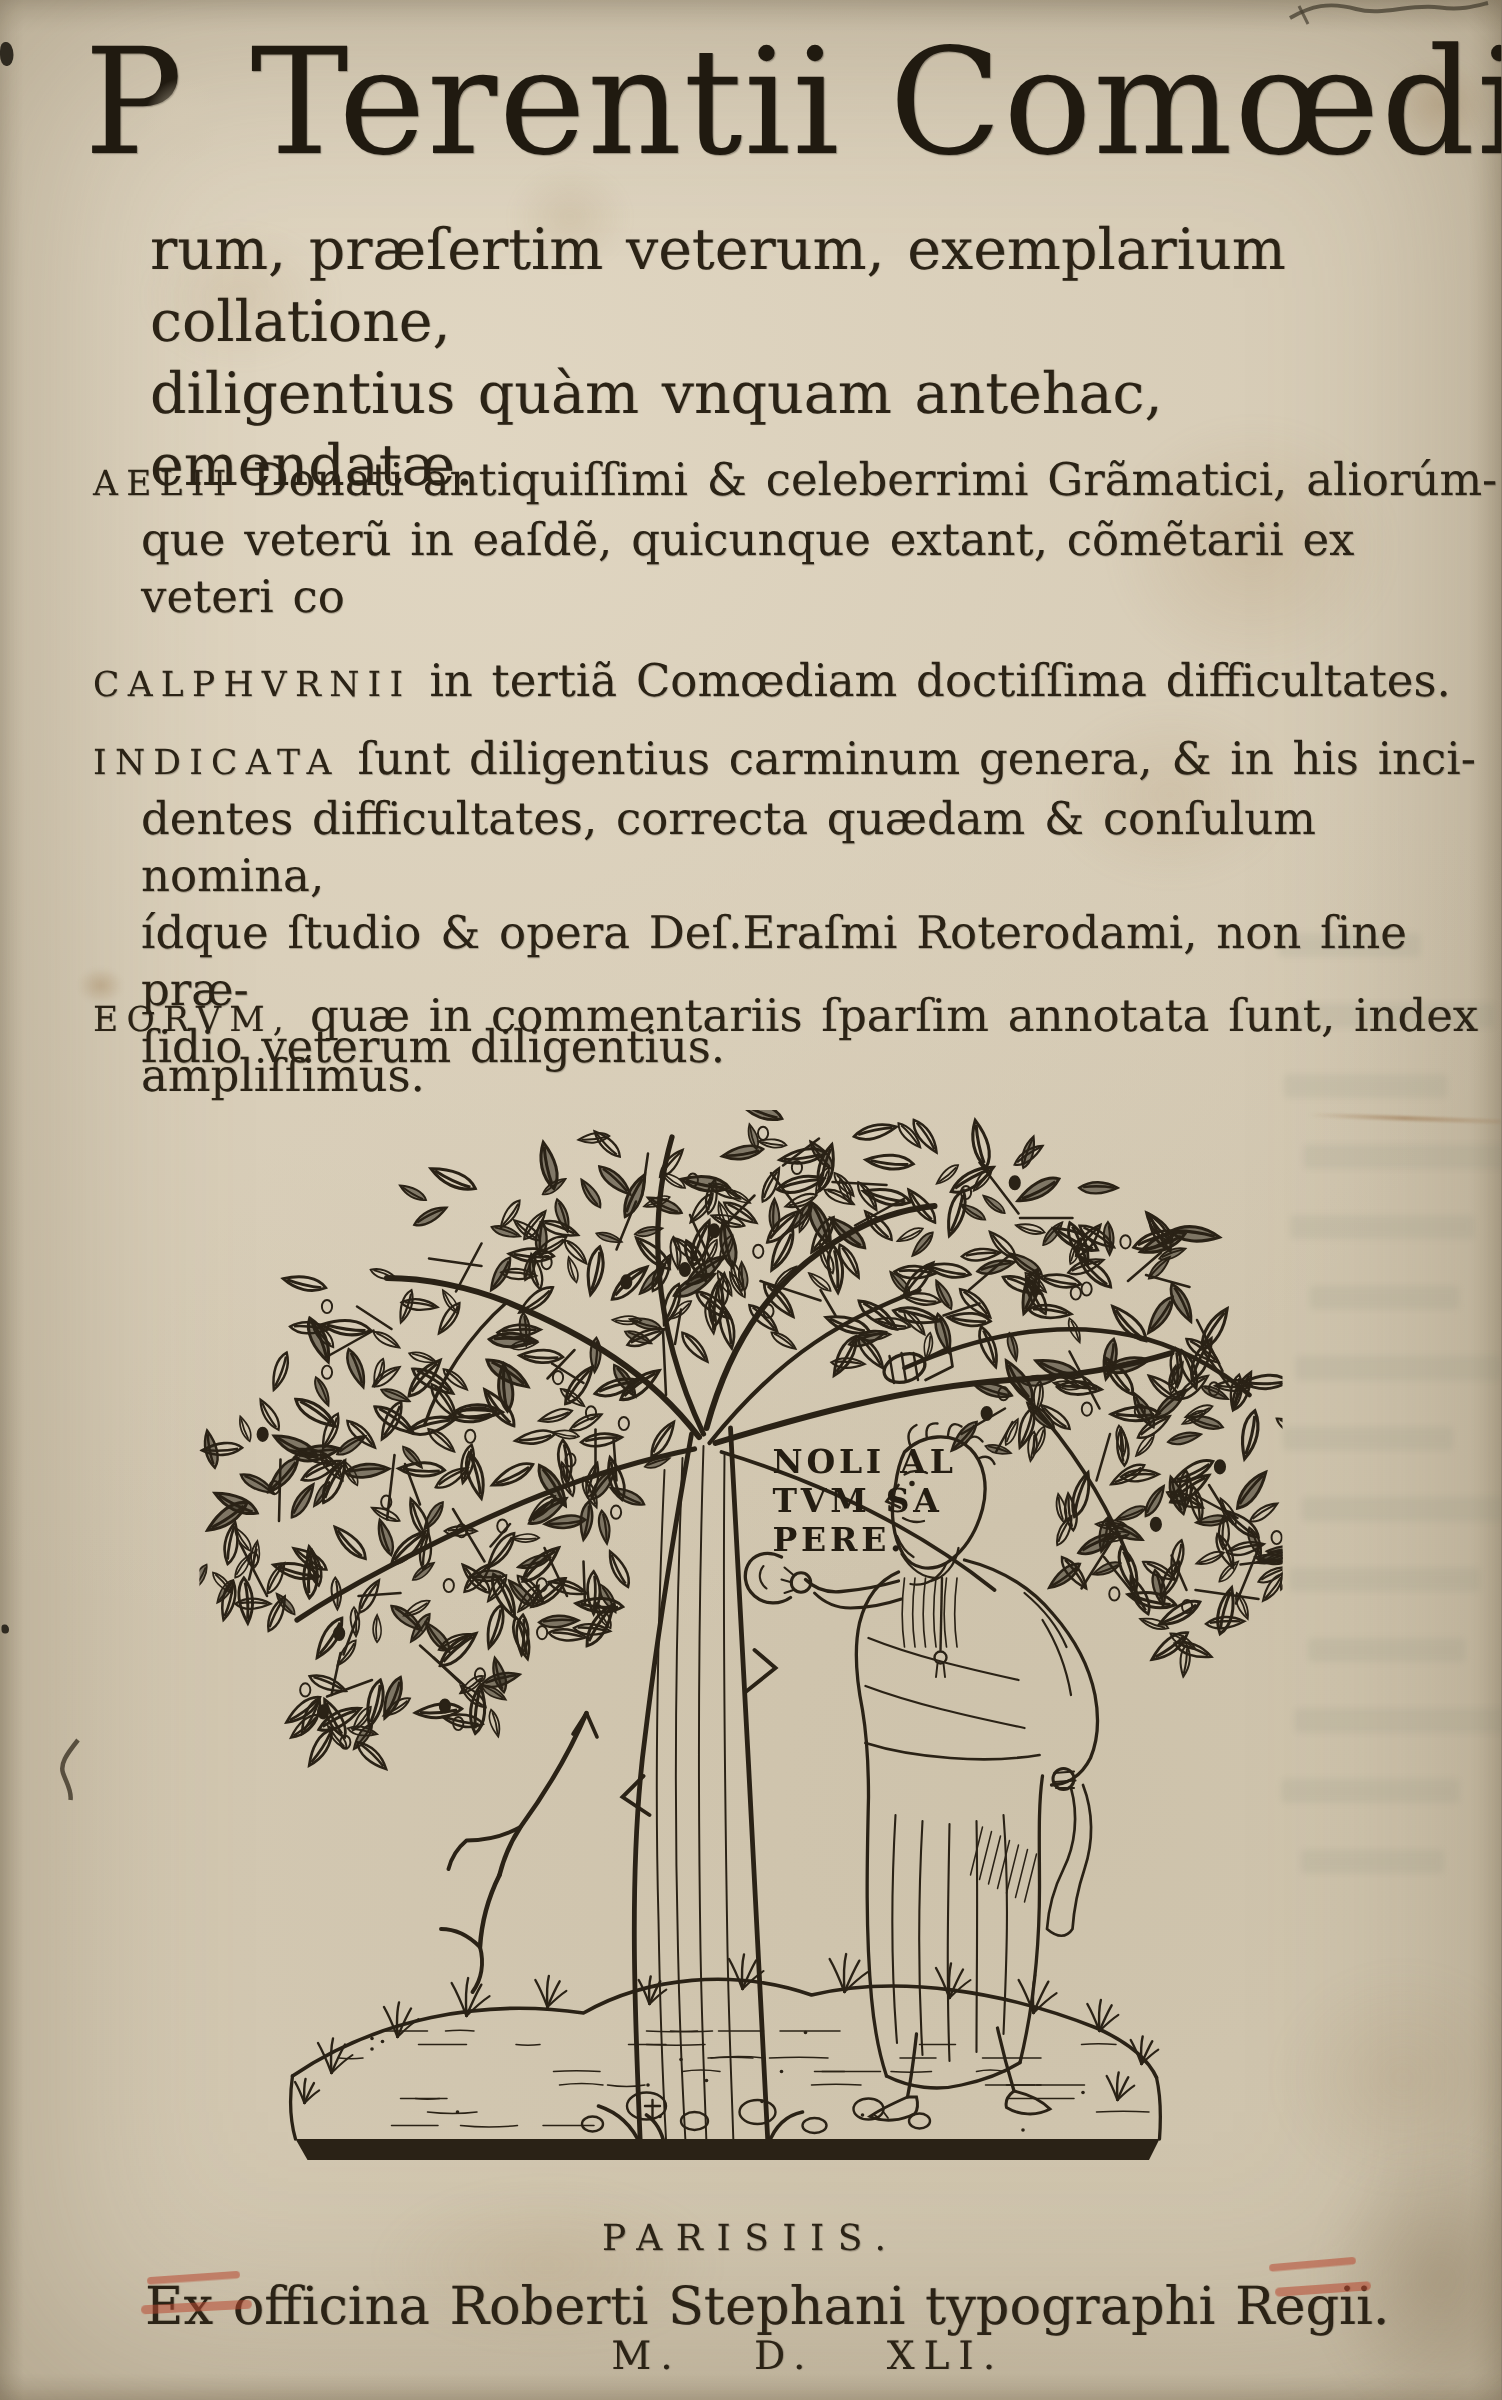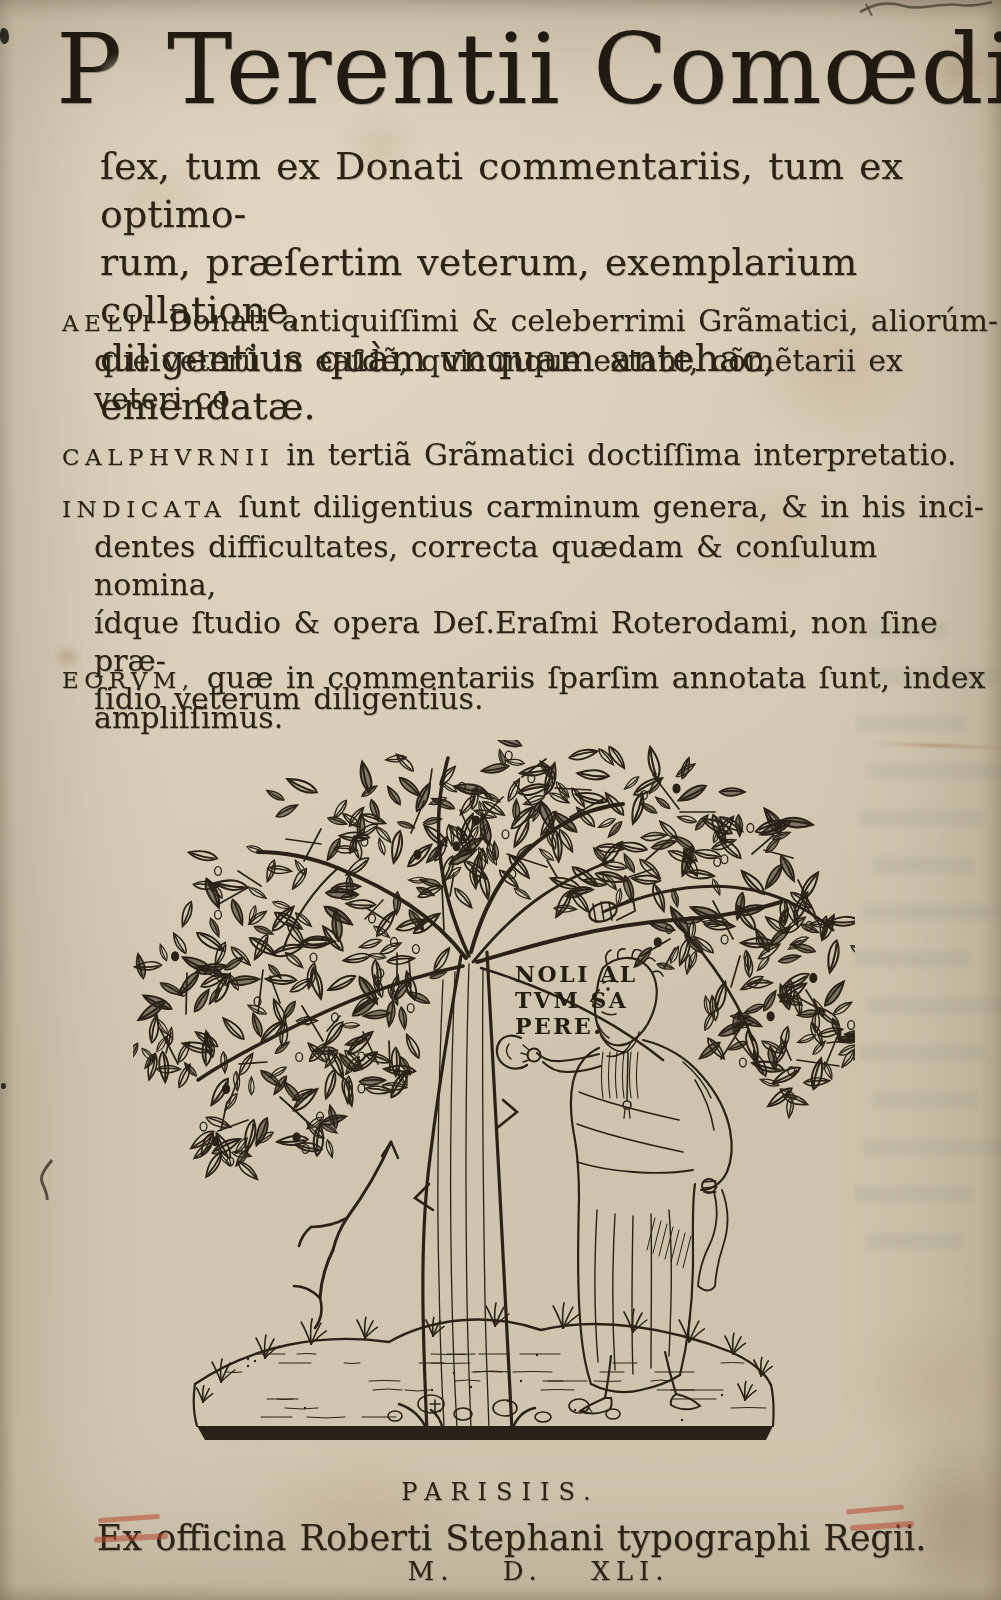--- a/index.html
+++ b/index.html
@@ -93,32 +93,31 @@
   <svg class="abs" style="left:36px;top:1158px;" width="24" height="44" viewBox="0 0 24 44">
     <path d="M16 2 C8 12 4 18 6 24 C8 30 12 36 11 42" fill="none" stroke="#3c3526" stroke-width="3" opacity=".8"></path>
   </svg>
 
   <div class="abs title">
     <span class="init">P</span><span>Terentii Comœdiæ</span>
   </div>
   <div class="abs p-patch"></div>
 
   <div class="abs argument">
-    <div>ſex, tum ex Donati commentariis, tum ex optimo-</div>
     <div>rum, præſertim veterum, exemplarium collatione,</div>
     <div>diligentius quàm vnquam antehac, emendatæ.</div>
   </div>
 
   <div class="abs notice n1">
     <div><span class="lead">AELII</span><span>Donati antiquiſſimi &amp; celeberrimi Grãmatici, aliorúm-</span></div>
     <div class="cont">que veterũ in eaſdẽ, quicunque extant, cõmẽtarii ex veteri co</div>
   </div>
 
   <div class="abs notice n2">
-    <div><span class="lead">CALPHVRNII</span><span>in tertiã Grãmatici doctiſſima interpretatio.</span></div>
+    <div><span class="lead">CALPHVRNII</span><span>in tertiã Comœdiam doctiſſima difficultates.</span></div>
   </div>
 
   <div class="abs notice n3">
     <div><span class="lead">INDICATA</span><span>ſunt diligentius carminum genera, &amp; in his inci-</span></div>
     <div class="cont">dentes difficultates, correcta quædam &amp; conſulum nomina,</div>
     <div class="cont">ídque ſtudio &amp; opera Deſ.Eraſmi Roterodami, non ſine præ-</div>
     <div class="cont">ſidio veterum diligentius.</div>
   </div>
 
   <div class="abs notice n4">

